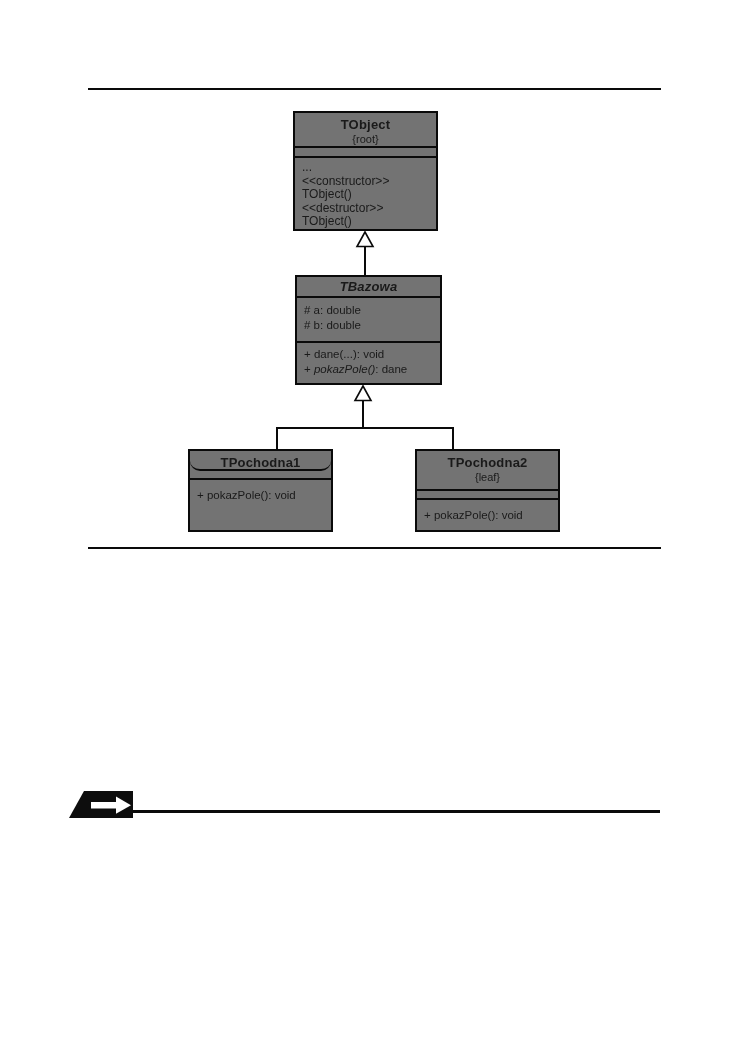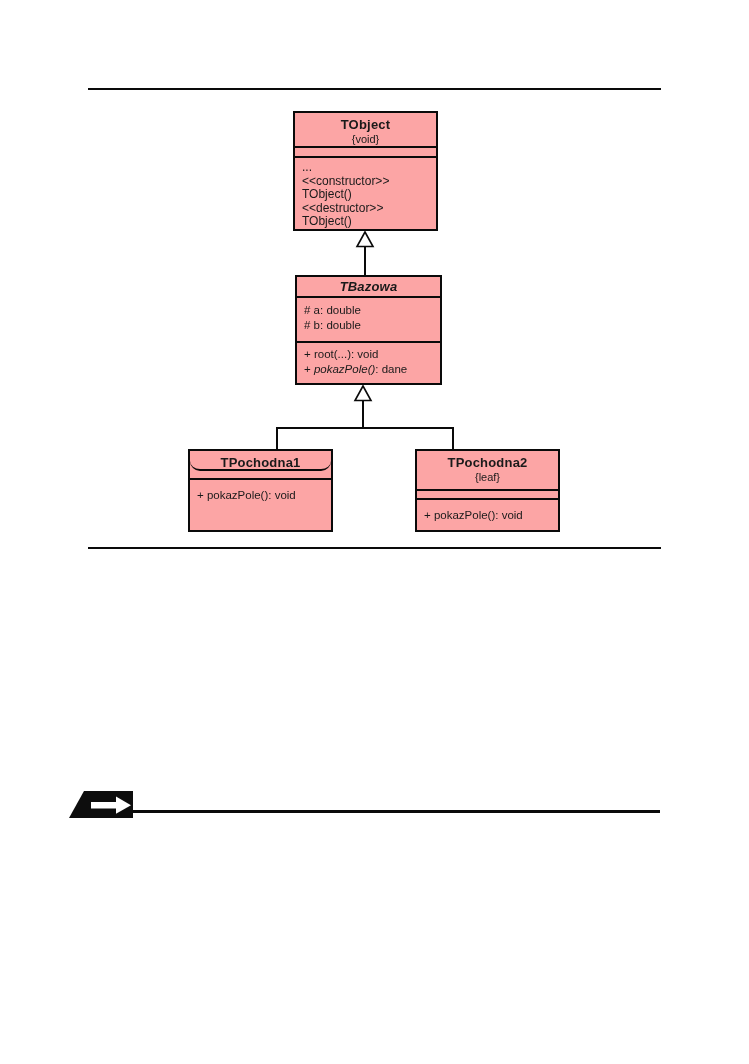--- a/index.html
+++ b/index.html
@@ -14,21 +14,21 @@
     overflow: hidden;
     margin: 0 auto;
   }
   .rule {
     position: absolute;
     background: #0a0a0a;
   }
   .uml-class {
     position: absolute;
     border: 2px solid #0a0a0a;
-    background: #fca5a5;
+    background: #737373;
   }
   .uml-name-comp {
     border-bottom: 2px solid #0a0a0a;
     text-align: center;
     overflow: hidden;
   }
   .uml-class-name {
     font-size: 13px;
     font-weight: bold;
     line-height: 17px;
@@ -73,42 +73,42 @@
 </head>
 <body>
 
 <div id="page">
 
   <div class="rule" style="left:88px; top:88px; width:573px; height:2px;"></div>
 
   <div class="uml-class" style="left:293px; top:111px; width:145px; height:120px;">
     <div class="uml-name-comp" style="height:35px;">
       <div class="uml-class-name">TObject</div>
-      <div class="uml-stereotype">{void}</div>
+      <div class="uml-stereotype">{root}</div>
     </div>
     <div class="uml-attrs-comp" style="height:10px;"></div>
     <div class="uml-ops-comp tobject-ops">
       <div class="member">...</div>
       <div class="member stereo-line">&lt;&lt;constructor&gt;&gt;</div>
       <div class="member">TObject()</div>
       <div class="member stereo-line">&lt;&lt;destructor&gt;&gt;</div>
       <div class="member">TObject()</div>
     </div>
   </div>
 
   <div class="uml-class" style="left:295px; top:275px; width:147px; height:110px;">
     <div class="uml-name-comp" style="height:21px;">
       <div class="uml-class-name abstract">TBazowa</div>
     </div>
     <div class="uml-attrs-comp filled" style="height:45px;">
       <div class="member"># a: double</div>
       <div class="member"># b: double</div>
     </div>
     <div class="uml-ops-comp" style="padding-top:4px;">
-      <div class="member">+ root(...): void</div>
+      <div class="member">+ dane(...): void</div>
       <div class="member"><span>+ </span><span class="italic">pokazPole()</span><span>: dane</span></div>
     </div>
   </div>
 
   <div class="uml-class" style="left:188px; top:449px; width:145px; height:83px;">
     <div class="uml-name-comp" style="height:20px;border-radius:10px;">
       <div class="uml-class-name">TPochodna1</div>
       <div class="uml-stereotype">{leaf}</div>
     </div>
     <div class="uml-attrs-comp" style="height:9px;"></div>

